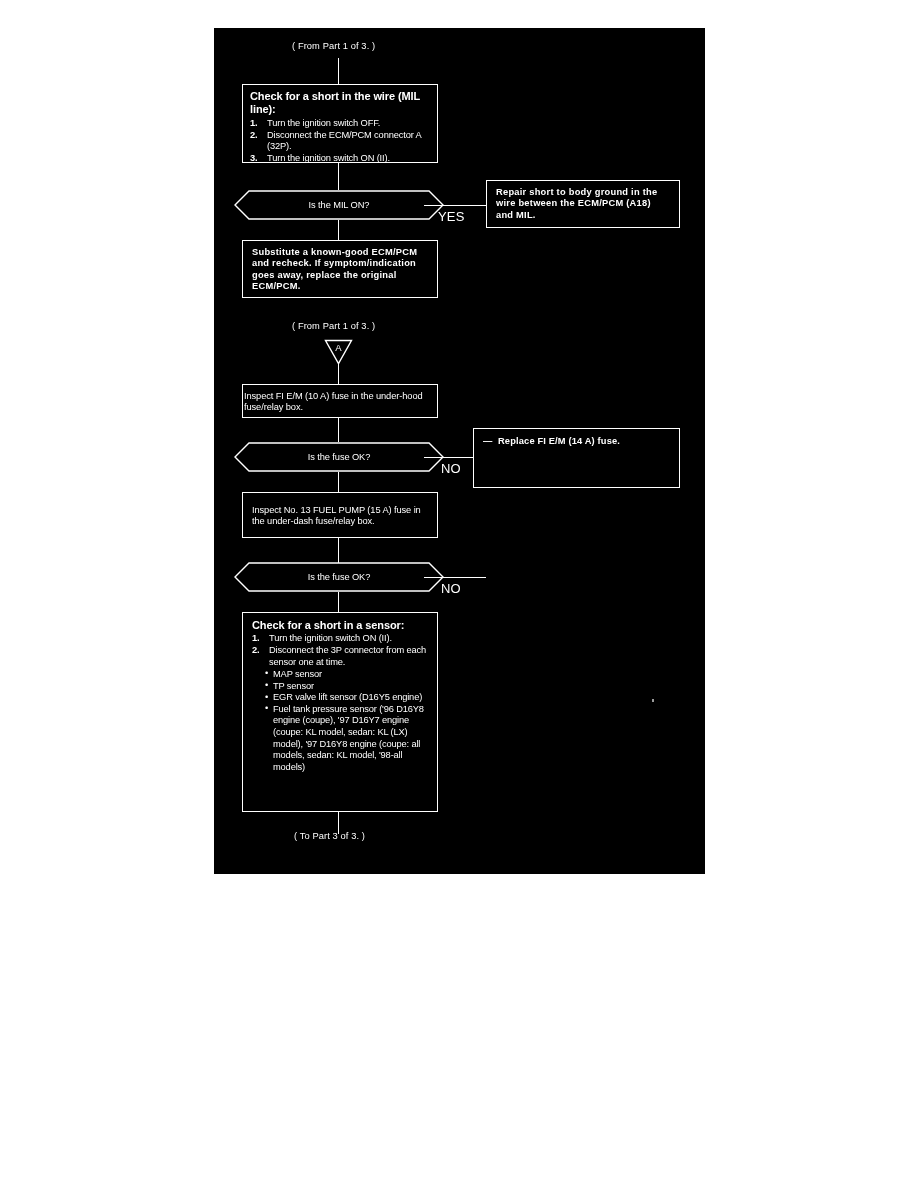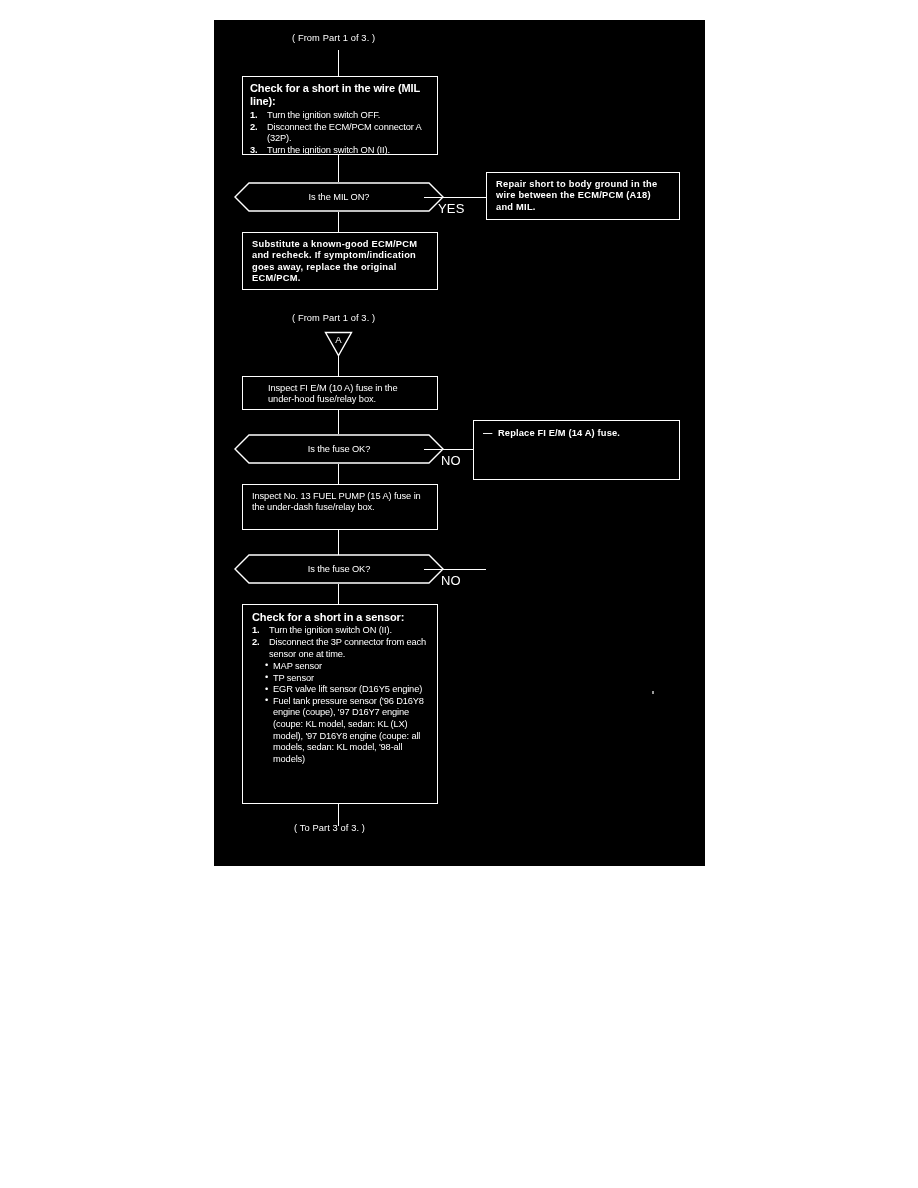--- a/index.html
+++ b/index.html
@@ -13,21 +13,21 @@
   #page {
     position: relative;
     width: 918px;
     height: 1188px;
     background: #ffffff;
     overflow: hidden;
   }
   #sheet {
     position: absolute;
     left: 214px;
-    top: 20px;
+    top: 28px;
     width: 491px;
     height: 846px;
     background: #000000;
     overflow: hidden;
   }
   .node {
     position: absolute;
     box-sizing: border-box;
     color: #ffffff;
   }
@@ -221,21 +221,21 @@
     <div class="caption" style="left:78px; top:293px;">( From Part 1 of 3. )</div>
 
     <div class="tri-connector" style="left:110px; top:311px; width:29px; height:26px;">
       <svg width="29" height="26" viewBox="0 0 29 26">
         <polygon points="1.5,1.5 27.5,1.5 14.5,24.5" fill="none" stroke="#ffffff" stroke-width="1.4"></polygon>
         <text x="14.5" y="12" fill="#ffffff" font-size="9.5" font-family="Liberation Sans, sans-serif" text-anchor="middle">A</text>
       </svg>
     </div>
     <div class="vline" style="left:124px; top:336px; height:25px;"></div>
 
-    <div class="node box" style="left:28px; top:356px; width:196px; height:34px; padding:6px 25px;">
+    <div class="node box" style="left:28px; top:356px; width:196px; height:34px; padding:6px 1px;">
       <div class="plain">Inspect FI E/M (10 A) fuse in the under-hood fuse/relay box.</div>
     </div>
 
     <div class="vline" style="left:124px; top:390px; height:24px;"></div>
 
     <div class="decision" style="left:20px; top:414px; width:210px;">
       <svg class="hexshape" viewBox="0 0 210 30" preserveAspectRatio="none">
         <polygon points="15,1 195,1 209,15 195,29 15,29 1,15" fill="none" stroke="#ffffff" stroke-width="1.4" vector-effect="non-scaling-stroke"></polygon>
       </svg>
       <span class="hexlabel">Is the fuse OK?</span>
@@ -246,21 +246,21 @@
 
     <div class="vline" style="left:124px; top:444px; height:28px;"></div>
     <div class="branch-label" style="left:130px; top:446px;">YES</div>
 
     <div class="node box" style="left:259px; top:400px; width:207px; height:60px; padding:6px 9px;">
       <ul class="dashes">
         <li>Replace FI E/M (14 A) fuse.</li>
       </ul>
     </div>
 
-    <div class="node box" style="left:28px; top:464px; width:196px; height:46px; padding:6px 9px;">
+    <div class="node box" style="left:28px; top:464px; width:196px; height:46px; padding:12px 9px;">
       <div class="plain">Inspect No. 13 FUEL PUMP (15 A) fuse in the under-dash fuse/relay box.</div>
     </div>
 
     <div class="vline" style="left:124px; top:510px; height:25px;"></div>
 
     <div class="decision" style="left:20px; top:534px; width:210px;">
       <svg class="hexshape" viewBox="0 0 210 30" preserveAspectRatio="none">
         <polygon points="15,1 195,1 209,15 195,29 15,29 1,15" fill="none" stroke="#ffffff" stroke-width="1.4" vector-effect="non-scaling-stroke"></polygon>
       </svg>
       <span class="hexlabel">Is the fuse OK?</span>

